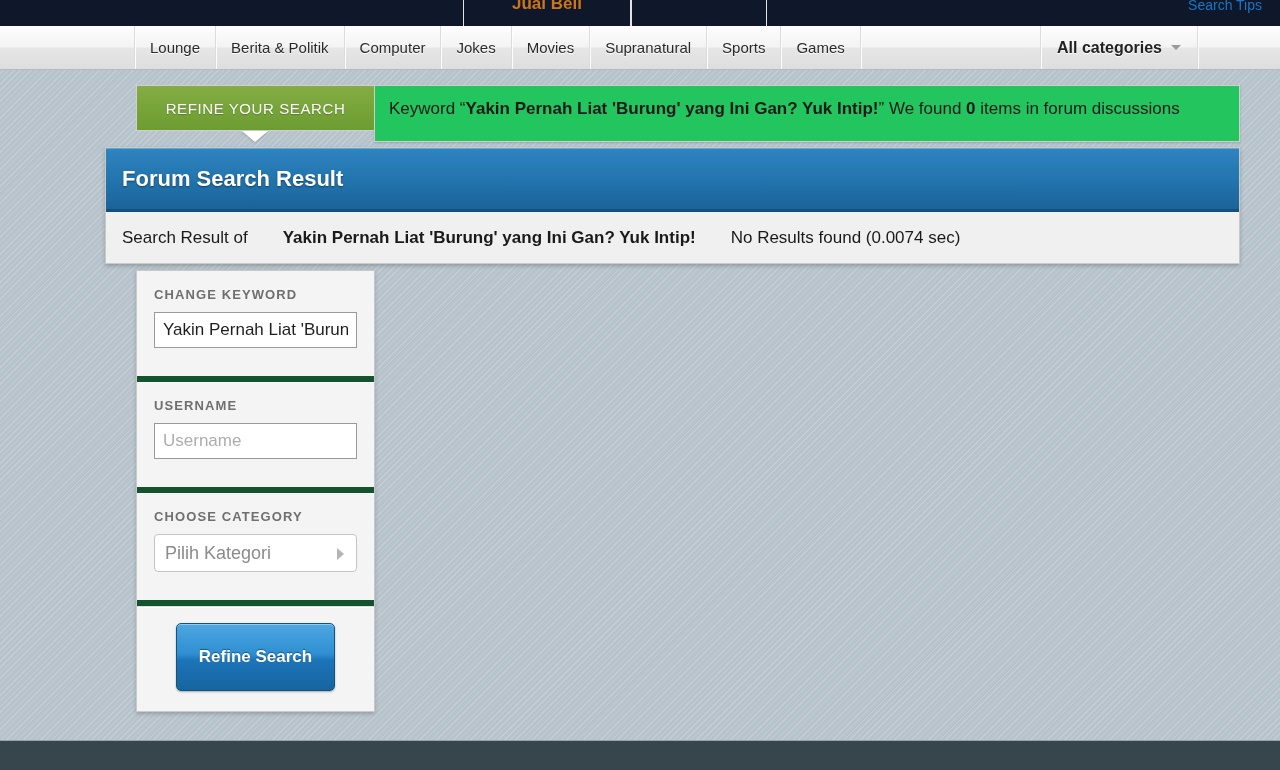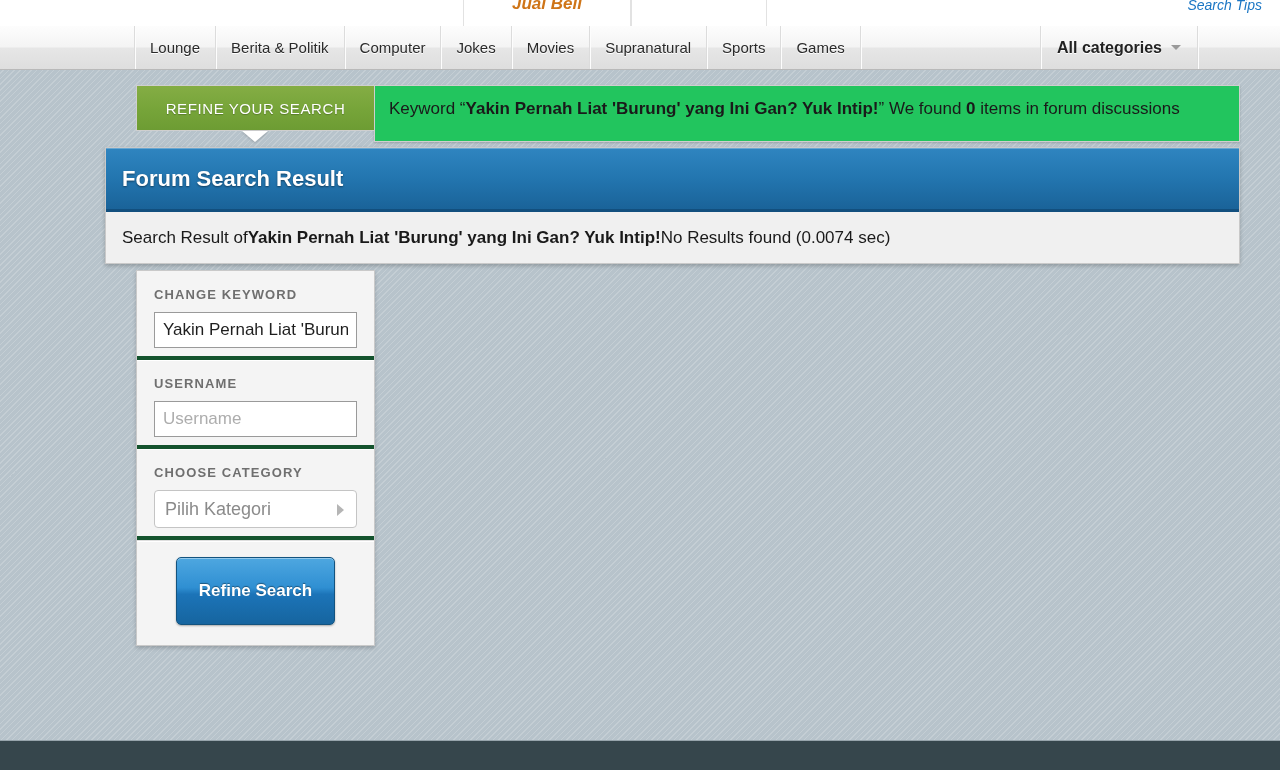--- a/index.html
+++ b/index.html
@@ -30,24 +30,23 @@
         rgba(0,0,0,0.0) 4px
     );
   }
 
   
   #topbar {
     position: absolute;
     left: 0; top: 0;
     width: 1280px;
     height: 36px;
-    background: #ffffff;
+    background: #0f172a;
     border-bottom: 1px solid #d2d2d2;
     box-sizing: border-box;
-    font-style: italic;
   }
   #topbar .tcell {
     position: absolute;
     top: 0;
     height: 26px;
     border-left: 1px solid #e2e2e2;
     box-sizing: border-box;
   }
   #jualbeli {
     position: absolute;
@@ -204,36 +203,37 @@
   }
   #result-body {
     height: 51px;
     display: flex;
     align-items: center;
     padding: 0 16px;
     box-sizing: border-box;
     font-size: 17px;
     color: #1a1a1a;
     background: #f0f0f0;
+    gap: 35px;
   }
   #result-body b { font-weight: bold; }
 
   
   #refine-form {
     position: absolute;
     left: 136px; top: 270px;
     width: 239px;
     background: #f4f4f4;
     border: 1px solid #c9c9c9;
     box-shadow: 0 2px 4px rgba(0,0,0,0.2);
     box-sizing: border-box;
   }
   .fgroup {
-    padding: 16px 17px 8px 17px;
-    border-bottom: 4px solid #14532d;
+    padding: 16px 17px 28px 17px;
+    border-bottom: 6px solid #14532d;
     box-shadow: 0 1px 0 #ffffff;
   }
   .fgroup:last-of-type { border-bottom: none; box-shadow: none; }
   .flabel {
     font-size: 13px;
     font-weight: bold;
     letter-spacing: 1.1px;
     color: #6f6f6f;
     margin-bottom: 10px;
     text-transform: uppercase;

